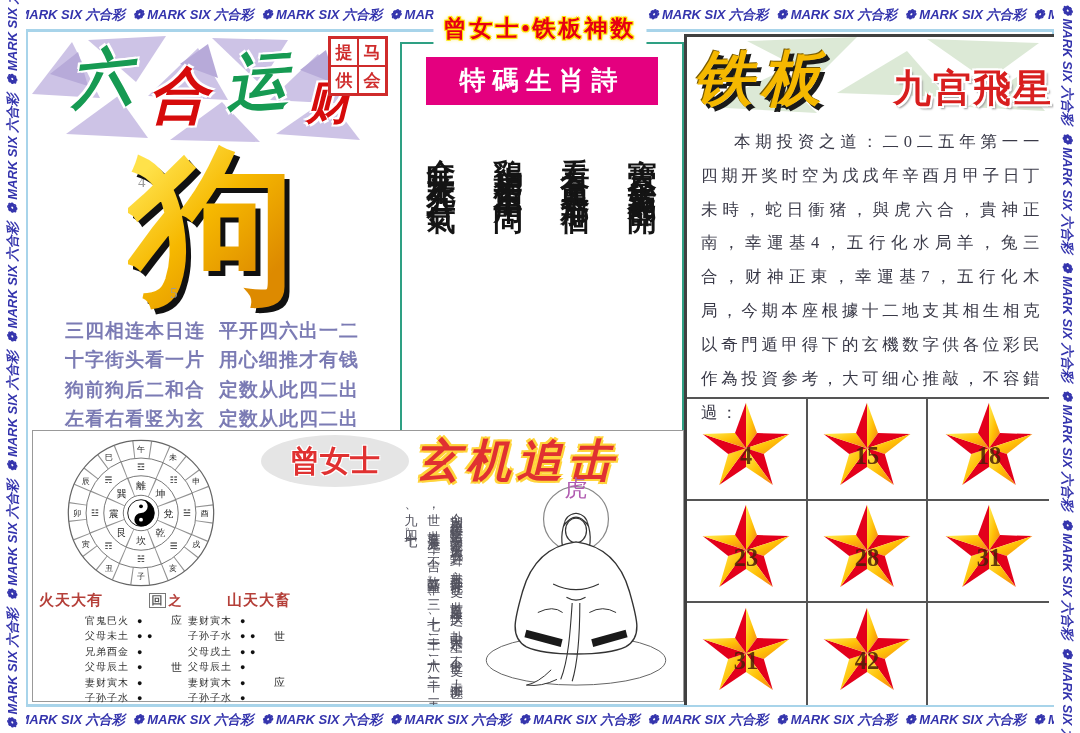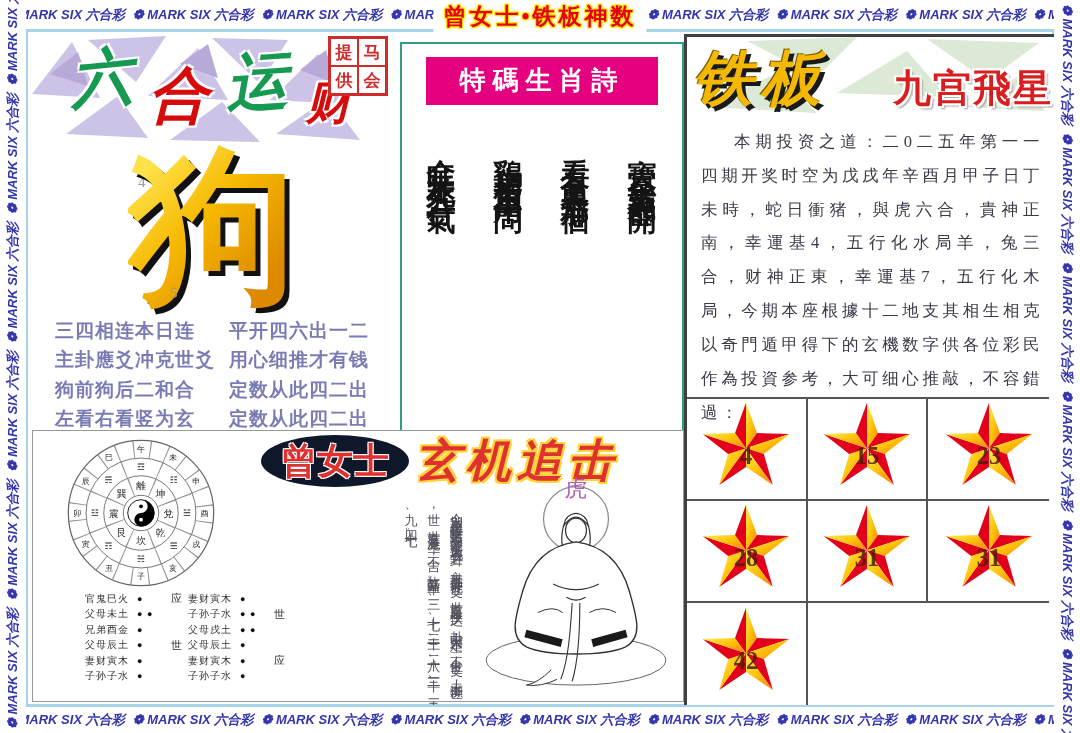--- a/index.html
+++ b/index.html
@@ -11,21 +11,21 @@
          color:#3434ad;font-weight:bold;font-style:italic;font-size:13px;}
   .btok{flex:0 0 auto;padding:0 4px;}
   .b-top{left:0;top:0;width:1080px;height:29px;border-bottom:2px solid #a8d4ea;}
   .b-bottom{left:0;bottom:0;width:1080px;height:26px;border-top:2px solid #a8d4ea;}
   .b-left{left:0;top:0;width:26px;height:733px;}
   .b-right{right:0;top:0;width:26px;height:733px;}
   .b-top .btext,.b-bottom .btext{width:1080px;height:100%;}
   .rotL{width:733px;height:26px;transform:rotate(-90deg) translateX(-733px);transform-origin:top left;}
   .rotR{width:733px;height:26px;transform:rotate(90deg) translateY(-26px);transform-origin:top left;}
   .masthead{position:absolute;top:0;left:50%;transform:translateX(-50%);z-index:3;background:#fff;
-    padding:1px 10px 2px;font-size:23px;font-weight:bold;letter-spacing:3px;color:#e60012;
+    padding:13px 10px 2px;font-size:23px;font-weight:bold;letter-spacing:3px;color:#e60012;
     font-family:"Liberation Serif",serif;
     text-shadow:-1px -1px 0 #ffe600,1px -1px 0 #ffe600,-1px 1px 0 #ffe600,1px 1px 0 #ffe600,0 0 4px #ffd700;}
   
   .content{position:absolute;left:26px;right:26px;top:30px;bottom:27px;border:2px solid #a8d4ea;background:#fff;}
   
   .left-col{position:absolute;left:2px;top:2px;width:364px;height:396px;}
   .liuhe{position:relative;height:118px;}
   .liuhe svg.zig{position:absolute;left:0;top:0;}
   .lc{position:absolute;font-family:"Liberation Serif",serif;font-weight:bold;font-style:italic;
       text-shadow:-2px -2px 0 #fff,2px -2px 0 #fff,-2px 2px 0 #fff,2px 2px 0 #fff;}
@@ -67,22 +67,22 @@
   .hex-title{color:#b5403a;font-weight:bold;font-size:15px;letter-spacing:1px;font-family:"Liberation Serif",serif;}
   .hex-link{display:flex;align-items:center;gap:3px;color:#b5403a;font-size:13px;font-weight:bold;}
   .hex-linkbox{border:1px solid #777;font-size:11px;color:#555;padding:0 2px;line-height:13px;}
   .hex-cols{display:flex;justify-content:center;margin-left:46px;}
   .hexcol{width:118px;}
   .hexrow{display:flex;align-items:center;height:15.5px;}
   .hexrow .hl{width:52px;font-size:10px;color:#333;letter-spacing:1px;}
   .hexrow .hd{width:34px;font-size:9px;color:#111;letter-spacing:1px;}
   .hexrow .hm{font-size:11px;color:#333;}
   .xuanji-title{position:absolute;left:228px;top:0px;display:flex;align-items:center;gap:6px;}
-  .brand-oval{width:148px;height:52px;background:#0f172a;border-radius:50%;display:flex;align-items:center;
-              justify-content:center;font-size:36px;font-weight:bold;color:#e03131;font-family:"Liberation Serif",serif;
+  .brand-oval{width:148px;height:52px;background:#e5e5e5;border-radius:50%;display:flex;align-items:center;
+              justify-content:center;font-size:30px;font-weight:bold;color:#e03131;font-family:"Liberation Serif",serif;
               text-shadow:-1px -1px 0 #fff,1px -1px 0 #fff,-1px 1px 0 #fff,1px 1px 0 #fff;}
   .xj{font-size:45px;font-weight:bold;font-style:italic;color:#e03131;font-family:"Liberation Serif",serif;
       letter-spacing:6px;
       text-shadow:-2px -2px 0 #ffd43b,2px -2px 0 #ffd43b,-2px 2px 0 #ffd43b,2px 2px 0 #ffd43b;}
   .vpara{position:absolute;left:266px;top:72px;height:200px;width:168px;writing-mode:vertical-rl;
          font-size:13px;line-height:1.75;color:#52525e;letter-spacing:2px;font-family:"Liberation Serif",serif;}
   .figure{position:absolute;left:438px;top:34px;}
   .figure svg *{vector-effect:non-scaling-stroke;}
   .tiger{font-family:"Liberation Serif",serif;}
   
@@ -212,21 +212,21 @@
         </div>
       </div>
       <div class="zodiac">
         <span class="zmark m4">4</span>
         <span class="zchar">狗</span>
         <span class="zmark m5">5</span>
       </div>
       <div class="verses">
         <div class="vcol">
           <div>三四相连本日连</div>
-          <div>主卦應爻冲克世爻</div>
+          <div>十字街头看一片</div>
           <div>狗前狗后二和合</div>
           <div>左看右看竖为玄</div>
         </div>
         <div class="vcol">
           <div>平开四六出一二</div>
           <div>用心细推才有钱</div>
           <div>定数从此四二出</div>
           <div>定数从此四二出</div>
         </div>
       </div>
@@ -288,20 +288,28 @@
         </g>
         <g>
           <circle r="15" fill="#fff" stroke="#000" stroke-width="1"></circle>
           <path d="M0,-15 A15,15 0 0,1 0,15 A7.5,7.5 0 0,1 0,0 A7.5,7.5 0 0,0 0,-15 Z" fill="#000"></path>
           <circle cy="-7.5" r="2.2" fill="#000"></circle>
             <circle cy="7.5" r="2.2" fill="#fff"></circle>
         </g>
       </svg>
 
       <div class="hex-table">
+        <div class="hex-heads">
+          <span class="hex-title">火天大有</span>
+          <span class="hex-link">
+              <span class="hex-linkbox">回</span>
+              <span>之</span>
+            </span>
+          <span class="hex-title">山天大畜</span>
+        </div>
         <div class="hex-cols">
           <div class="hexcol">
             <div class="hexrow">
                 <span class="hl">官鬼巳火</span>
                 <span class="hd">●</span>
                 <span class="hm">应</span>
               </div>
             <div class="hexrow">
                 <span class="hl">父母未土</span>
                 <span class="hd">● ●</span>
@@ -417,20 +425,26 @@
         </div>
         <div class="star-cell">
           <svg width="112" height="96" viewBox="-60 -58 120 118">
               <use href="#starShape"></use>
               <text class="star-num" x="0" y="20" text-anchor="middle" font-size="30">15</text>
             </svg>
         </div>
         <div class="star-cell">
           <svg width="112" height="96" viewBox="-60 -58 120 118">
               <use href="#starShape"></use>
+              <text class="star-num" x="0" y="20" text-anchor="middle" font-size="30">18</text>
+            </svg>
+        </div>
+        <div class="star-cell">
+          <svg width="112" height="96" viewBox="-60 -58 120 118">
+              <use href="#starShape"></use>
               <text class="star-num" x="0" y="20" text-anchor="middle" font-size="30">23</text>
             </svg>
         </div>
         <div class="star-cell">
           <svg width="112" height="96" viewBox="-60 -58 120 118">
               <use href="#starShape"></use>
               <text class="star-num" x="0" y="20" text-anchor="middle" font-size="30">28</text>
             </svg>
         </div>
         <div class="star-cell">

